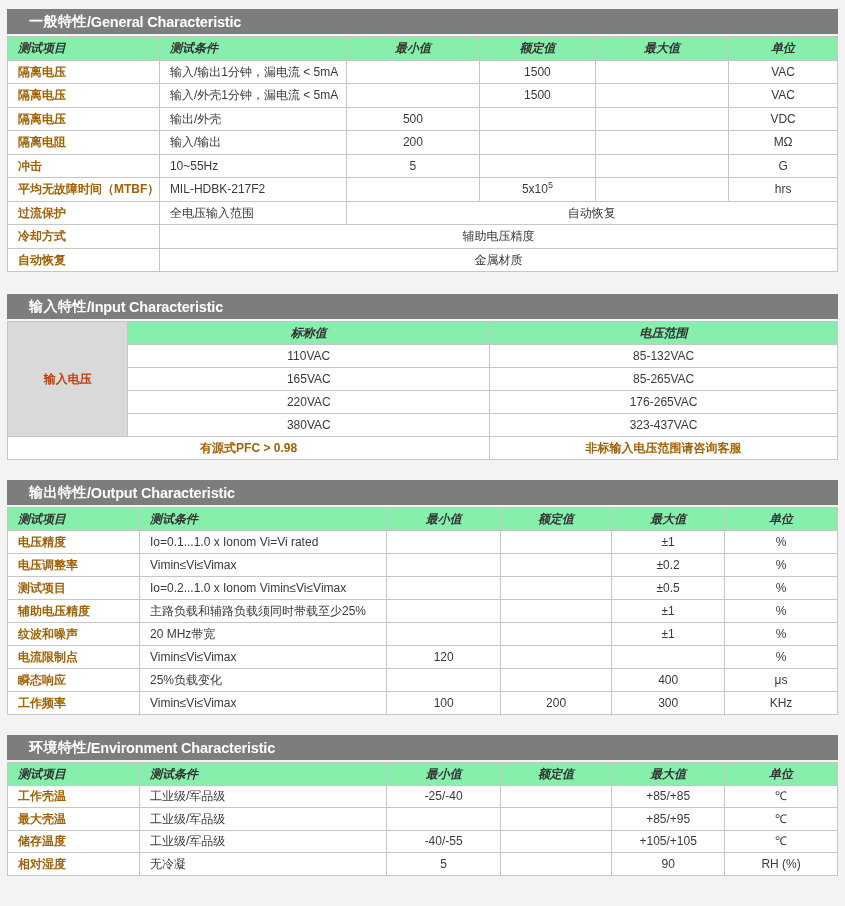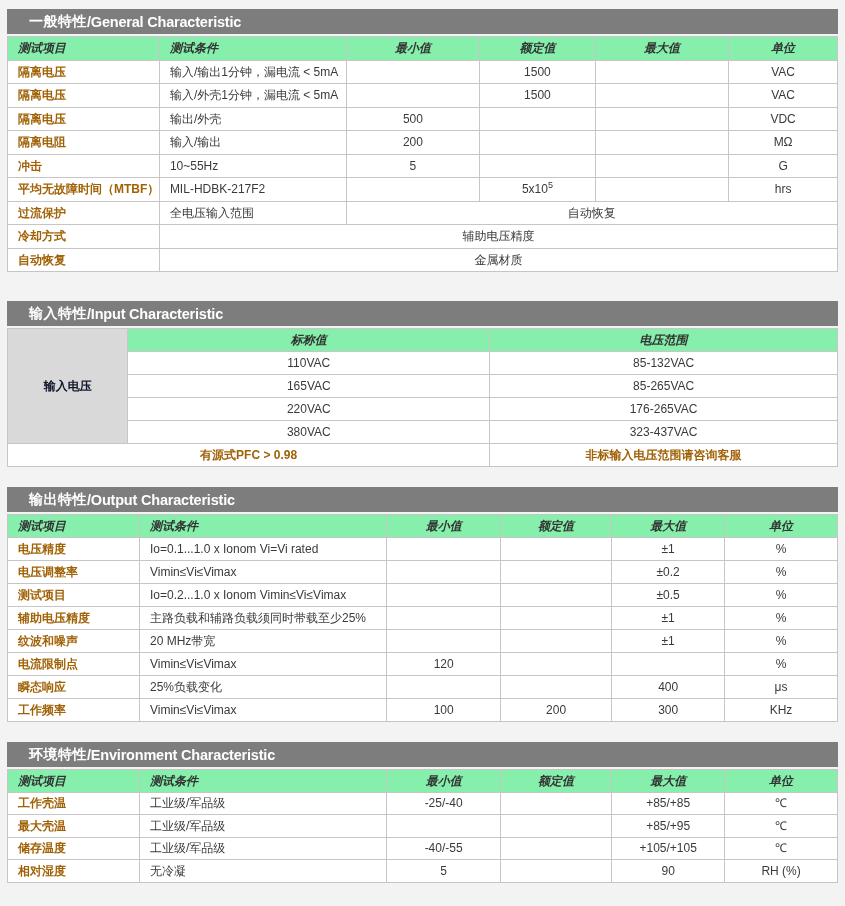--- a/index.html
+++ b/index.html
@@ -5,21 +5,21 @@
   * { box-sizing: border-box; }
   html, body {
     margin: 0; padding: 0;
     width: 845px; height: 906px;
     background: #f3f3f3;
     font-family: "Liberation Sans", sans-serif;
     overflow: hidden;
   }
   .section { margin: 0 7px; }
   .sec1 { padding-top: 9px; }
-  .sec2 { margin-top: 29px; }
+  .sec2 { margin-top: 22px; }
   .sec3 { margin-top: 20px; }
   .sec4 { margin-top: 20px; }
 
   .bar {
     height: 25px;
     background: #7d7d7d;
     color: #ffffff;
     display: flex;
     align-items: center;
     padding-left: 22px;
@@ -52,21 +52,21 @@
     font-weight: bold;
     color: #333333;
     font-style: italic;
   }
   .L { text-align: left; padding-left: 10px; }
   .C { text-align: center; }
   .B { font-weight: bold; color: #a16207; }
   .gray {
     background: #d9d9d9;
     font-weight: bold;
-    color: #0f172a;
+    color: #c2410c;
     text-align: center;
   }
   sup.sup {
     font-size: 9px;
     vertical-align: super;
     line-height: 0;
   }
 </style>
 </head>
 <body>

